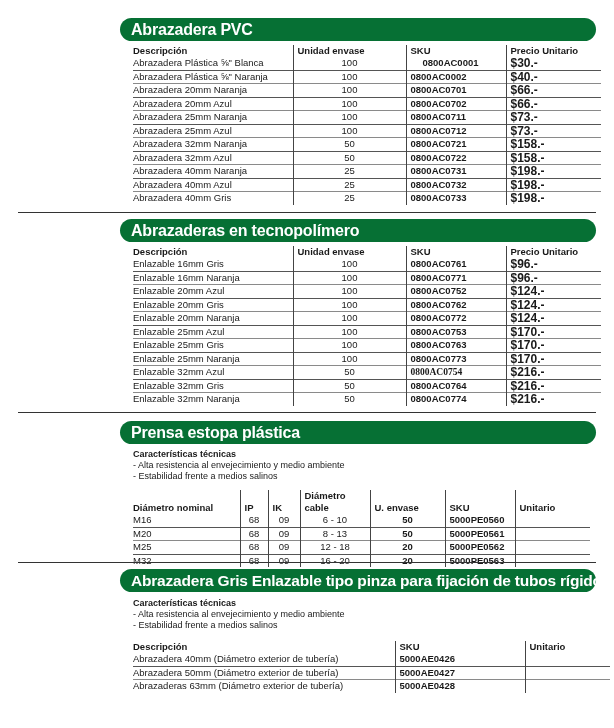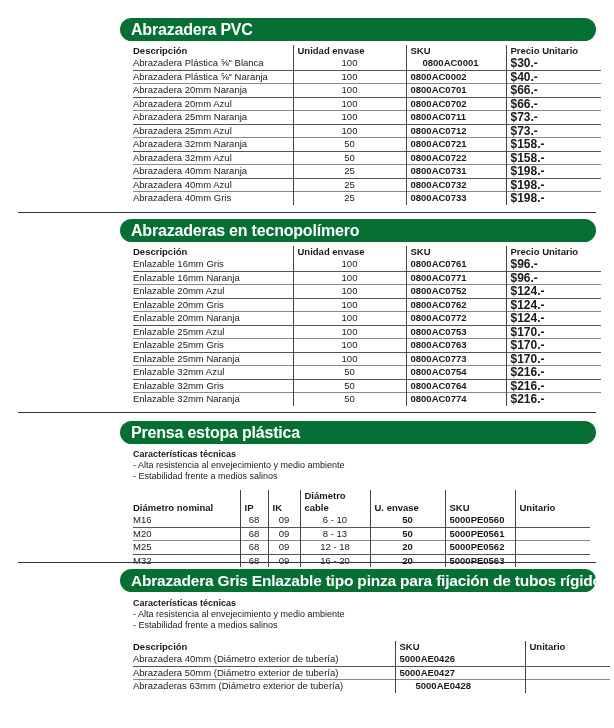--- a/index.html
+++ b/index.html
@@ -176,21 +176,21 @@
       </tr>
       <tr>
         <td class="">Enlazable 25mm Naranja</td>
         <td class="c vl">100</td>
         <td class="b vl" style="padding-left: 4px;">0800AC0773</td>
         <td class="price vl">$170.-</td>
       </tr>
       <tr>
         <td class="">Enlazable 32mm Azul</td>
         <td class="c vl">50</td>
-        <td class="b vl" style="padding-left: 4px;">0800AC0754</td>
+        <td class="b vl" style="padding-left: 4px; font-family: Liberation Serif, serif;">0800AC0754</td>
         <td class="price vl">$216.-</td>
       </tr>
       <tr>
         <td class="">Enlazable 32mm Gris</td>
         <td class="c vl">50</td>
         <td class="b vl" style="padding-left: 4px;">0800AC0764</td>
         <td class="price vl">$216.-</td>
       </tr>
       <tr>
         <td class="">Enlazable 32mm Naranja</td>
@@ -295,17 +295,17 @@
         <td class="b vl" style="padding-left: 4px;">5000AE0426</td>
         <td class=" vl" style="padding-left: 4px;"></td>
       </tr>
       <tr>
         <td class="">Abrazadera 50mm (Diámetro exterior de tubería)</td>
         <td class="b vl" style="padding-left: 4px;">5000AE0427</td>
         <td class=" vl" style="padding-left: 4px;"></td>
       </tr>
       <tr>
         <td class="">Abrazaderas 63mm (Diámetro exterior de tubería)</td>
-        <td class="b vl" style="padding-left: 20px;">5000AE0428</td>
+        <td class="b vl" style="padding-left: 4px;">5000AE0428</td>
         <td class=" vl" style="padding-left: 4px;"></td>
       </tr>
     </tbody>
 </table>
 
 </body></html>

